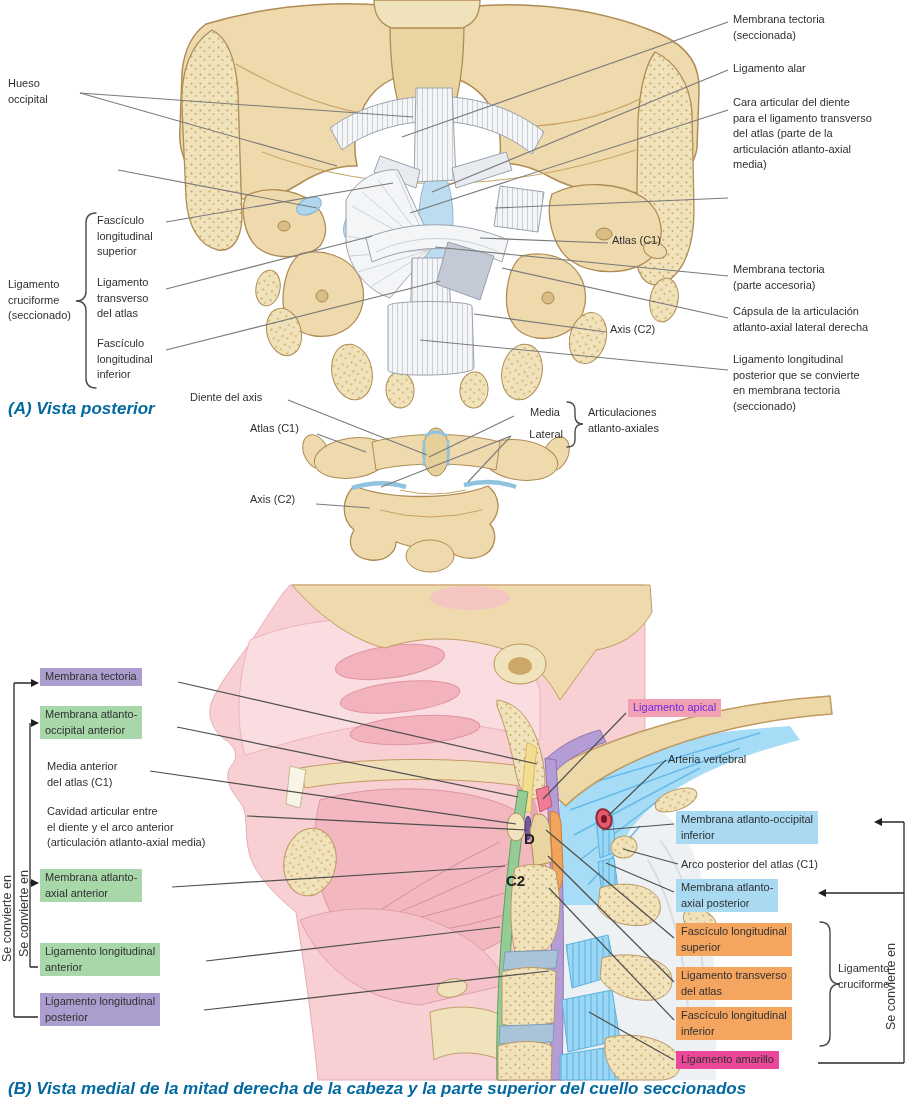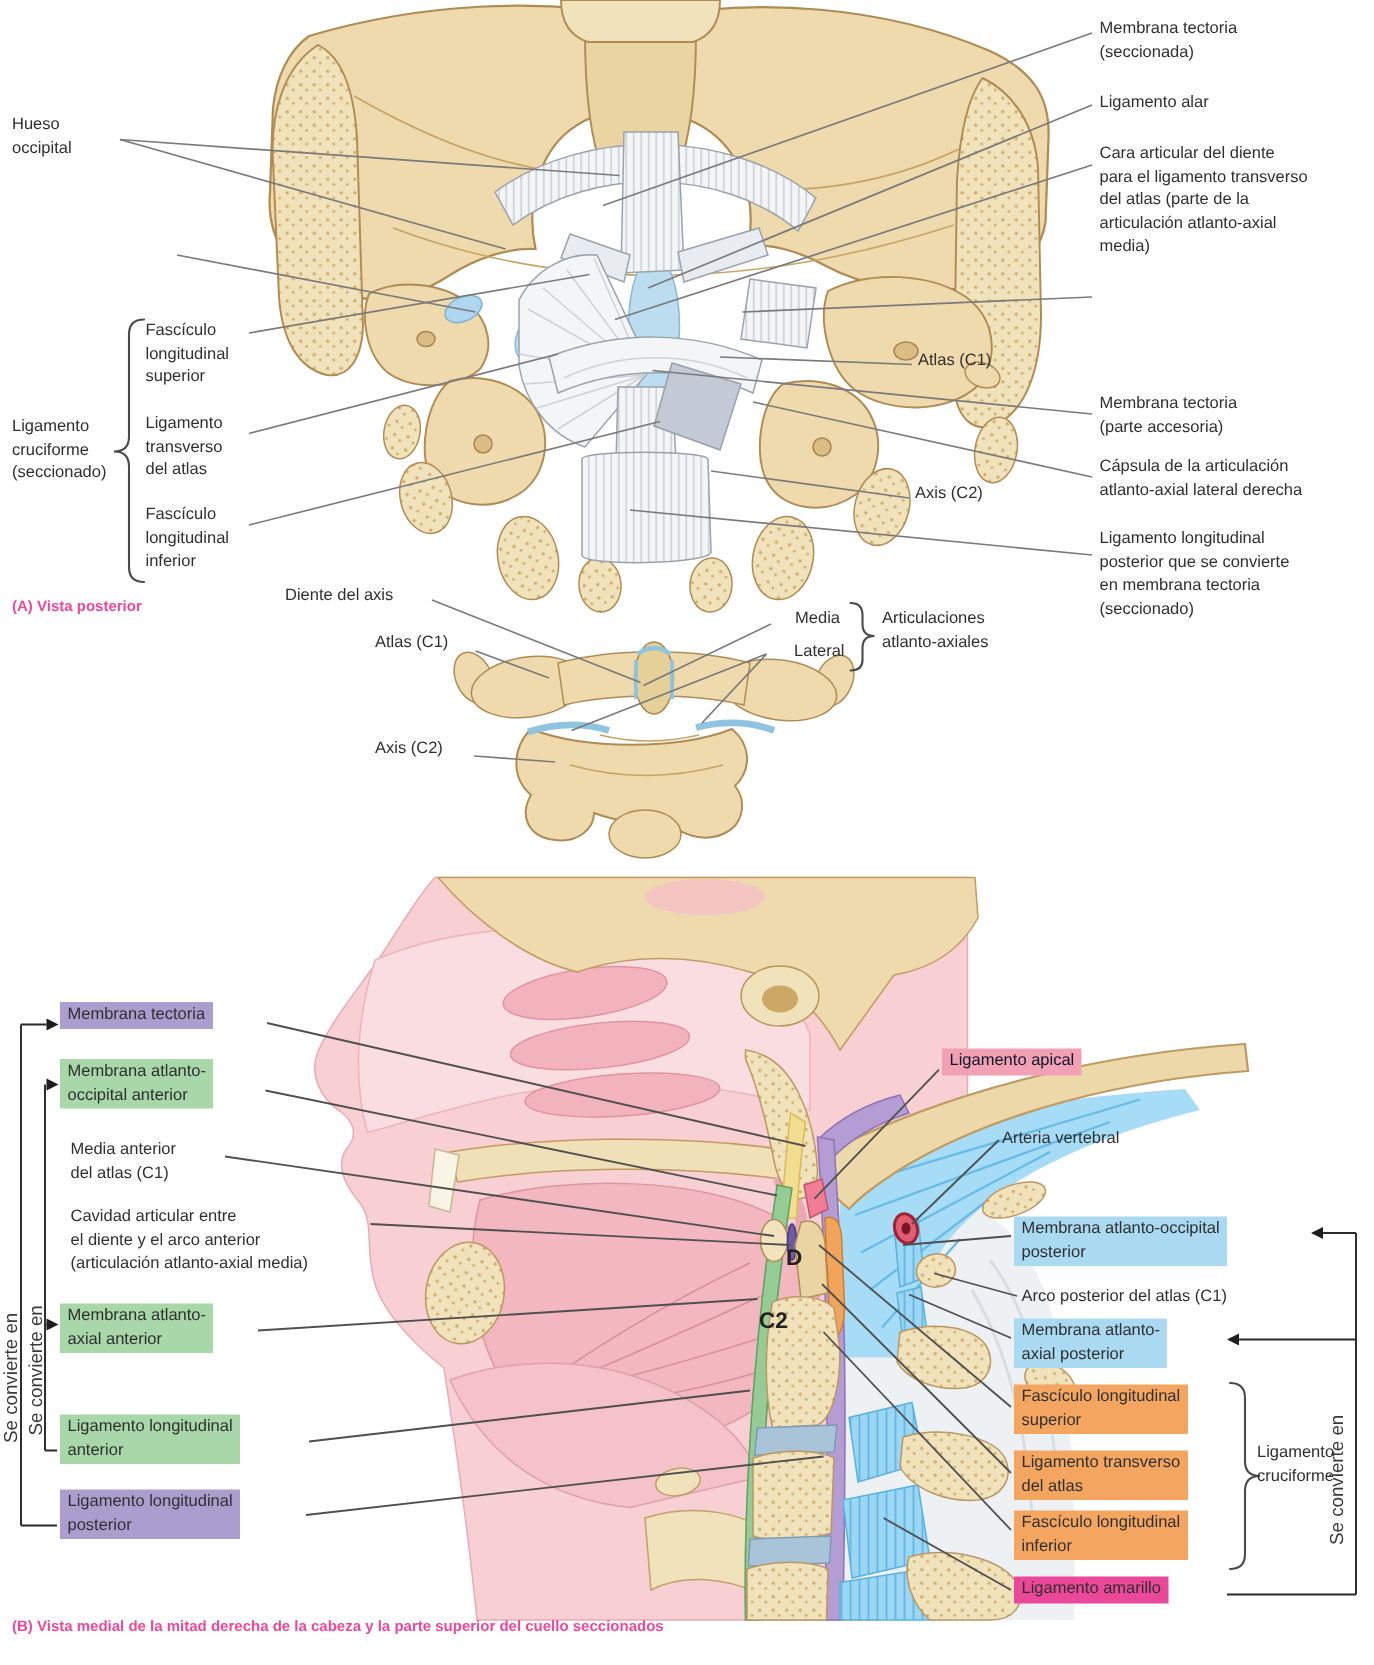--- a/index.html
+++ b/index.html
@@ -1,20 +1,20 @@
 <!DOCTYPE html>
 <html><head>
 <meta charset="utf-8">
 <style>
   html,body{margin:0;padding:0;background:#fff;}
   .canvas{position:relative;width:916px;height:1110px;background:#fff;
           font-family:"Liberation Sans",sans-serif;overflow:hidden;}
   .art{position:absolute;left:0;top:0;width:916px;height:1110px;}
   .lbl{position:absolute;font-size:11px;line-height:1.42;color:#2f2f2f;white-space:pre-line;}
-  .cap{position:absolute;font-size:10px;font-weight:bold;color:#ec4899;white-space:pre-line;}
+  .cap{position:absolute;font-size:17px;font-weight:bold;color:#0369a1;white-space:pre-line;font-style:italic;}
   .hl{padding:1px 5px;display:inline-block;}
   .vtext{position:absolute;writing-mode:vertical-rl;transform:rotate(180deg);
          font-size:12.5px;color:#3a3a3a;text-align:center;}
   .bone-tag{position:absolute;font-size:15px;font-weight:bold;color:#222;}
   .ra{text-align:right;}
 </style>
 </head>
 <body>
 
 <div class="canvas">
@@ -298,24 +298,24 @@
 (articulación atlanto-axial media)</div>
 <div class="lbl" style="left:40px;top:869px"><span class="hl" style="background-color: rgb(168, 215, 169);">Membrana atlanto-
 axial anterior</span></div>
 <div class="lbl" style="left:40px;top:943px"><span class="hl" style="background-color: rgb(168, 215, 169);">Ligamento longitudinal
 anterior</span></div>
 <div class="lbl" style="left:40px;top:993px"><span class="hl" style="background-color: rgb(171, 158, 207);">Ligamento longitudinal
 posterior</span></div>
 <div class="vtext" style="left:0px;top:858px;height:122px">Se convierte en</div>
 <div class="vtext" style="left:17px;top:858px;height:112px">Se convierte en</div>
 
-<div class="lbl" style="left:628px;top:699px"><span class="hl" style="background-color: rgb(242, 160, 179); color: #0f172a;">Ligamento apical</span></div>
+<div class="lbl" style="left:628px;top:699px"><span class="hl" style="background-color: rgb(242, 160, 179); color: #6d28d9;">Ligamento apical</span></div>
 <div class="lbl" style="left:668px;top:752px">Arteria vertebral</div>
 <div class="lbl" style="left:676px;top:811px"><span class="hl" style="background-color: rgb(169, 218, 242);">Membrana atlanto-occipital
-posterior</span></div>
+inferior</span></div>
 <div class="lbl" style="left:681px;top:857px">Arco posterior del atlas (C1)</div>
 <div class="lbl" style="left:676px;top:879px"><span class="hl" style="background-color: rgb(169, 218, 242);">Membrana atlanto-
 axial posterior</span></div>
 <div class="lbl" style="left:676px;top:923px"><span class="hl" style="background-color: rgb(244, 166, 97);">Fascículo longitudinal
 superior</span></div>
 <div class="lbl" style="left:676px;top:967px"><span class="hl" style="background-color: rgb(244, 166, 97);">Ligamento transverso
 del atlas</span></div>
 <div class="lbl" style="left:676px;top:1007px"><span class="hl" style="background-color: rgb(244, 166, 97);">Fascículo longitudinal
 inferior</span></div>
 <div class="lbl" style="left:676px;top:1051px"><span class="hl" style="background-color: #ec4899;">Ligamento amarillo</span></div>

